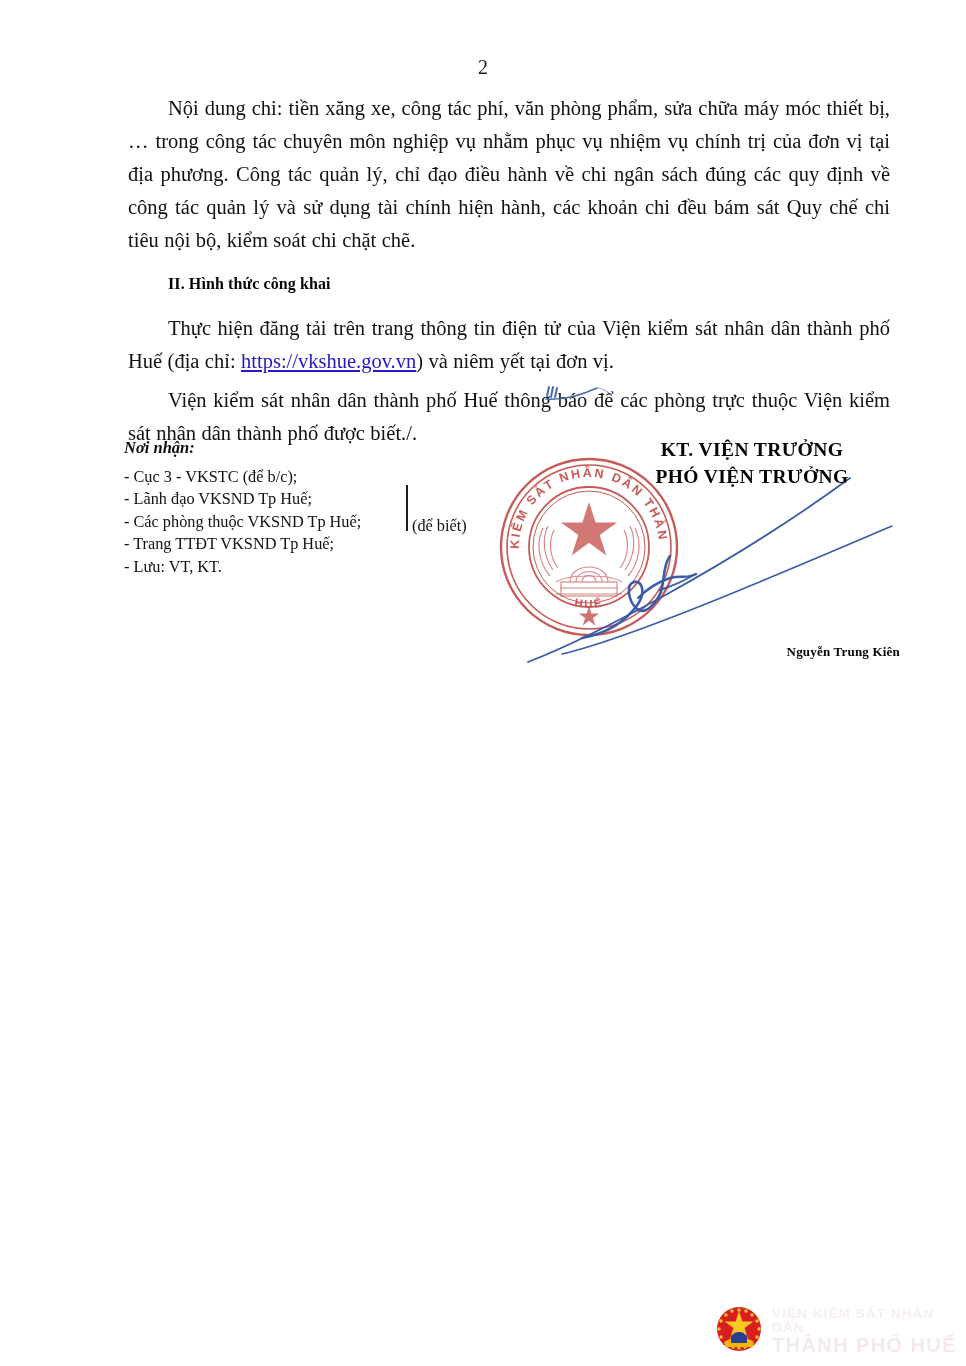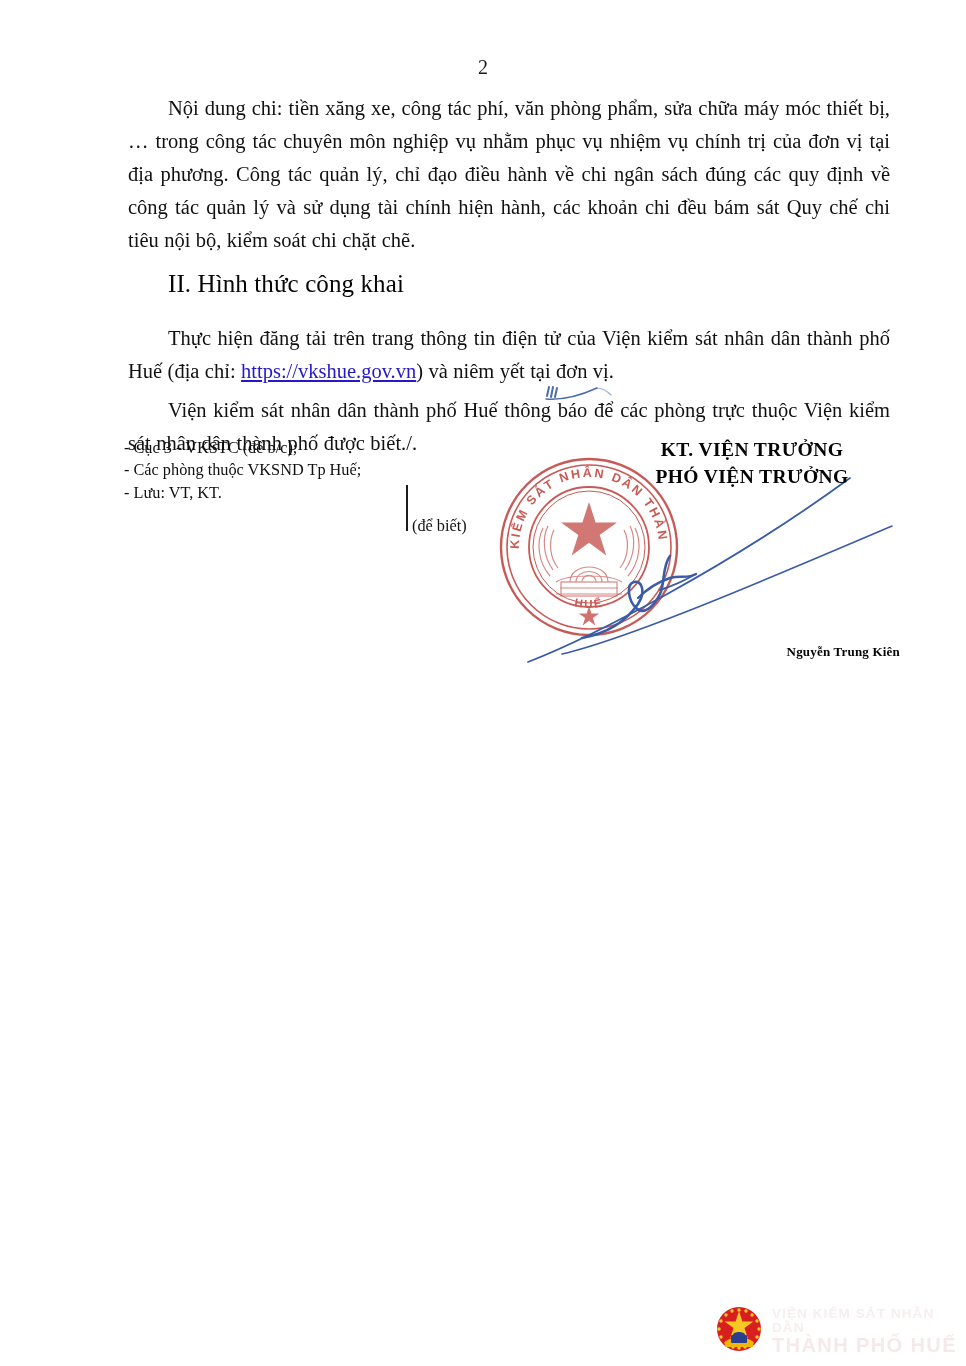--- a/index.html
+++ b/index.html
@@ -50,24 +50,24 @@
     text-align: justify;
     text-justify: inter-word;
     text-indent: 40px;
     color: #111111;
     word-spacing: 0.3px;
   }
 
   
 
   h2.section-heading {
-    margin: 10px 0 22px 0;
-    font-size: 25px;
+    margin: 10px 0 12px 0;
+    font-size: 16px;
     line-height: 33px;
-    font-weight: normal;
+    font-weight: bold;
     text-indent: 40px;
     color: #050505;
     letter-spacing: 0.1px;
   }
 
   a.doc-link {
     color: #2418c8;
     text-underline-offset: 2px;
   }
 
@@ -233,23 +233,26 @@
     <g fill="none" stroke="#4a6bb0" stroke-linecap="round">
       <path d="M2 16 L4 7" stroke-width="2"></path>
       <path d="M6 17 L8 7" stroke-width="2"></path>
       <path d="M10 17 L12 8" stroke-width="2"></path>
       <path d="M1 19 C14 20, 30 18, 52 8" stroke-width="1.5"></path>
       <path d="M52 8 C58 8, 62 11, 66 15" stroke-width="1.1" opacity="0.55"></path>
     </g>
   </svg>
 
   <div class="recipients">
+    <div class="recipients-title">Nơi nhận:</div>
     <ul>
       <li>- Cục 3 - VKSTC (để b/c);</li>
+      <li>- Lãnh đạo VKSND Tp Huế;</li>
       <li>- Các phòng thuộc VKSND Tp Huế;</li>
+      <li>- Trang TTĐT VKSND Tp Huế;</li>
       <li>- Lưu: VT, KT.</li>
     </ul>
   </div>
   <div class="recipients-rule"></div>
   <div class="recipients-note">(để biết)</div>
 
   <div class="signature-block">
     <div class="sig-title-1">KT. VIỆN TRƯỞNG</div>
     <div class="sig-title-2">PHÓ VIỆN TRƯỞNG</div>
   </div>

